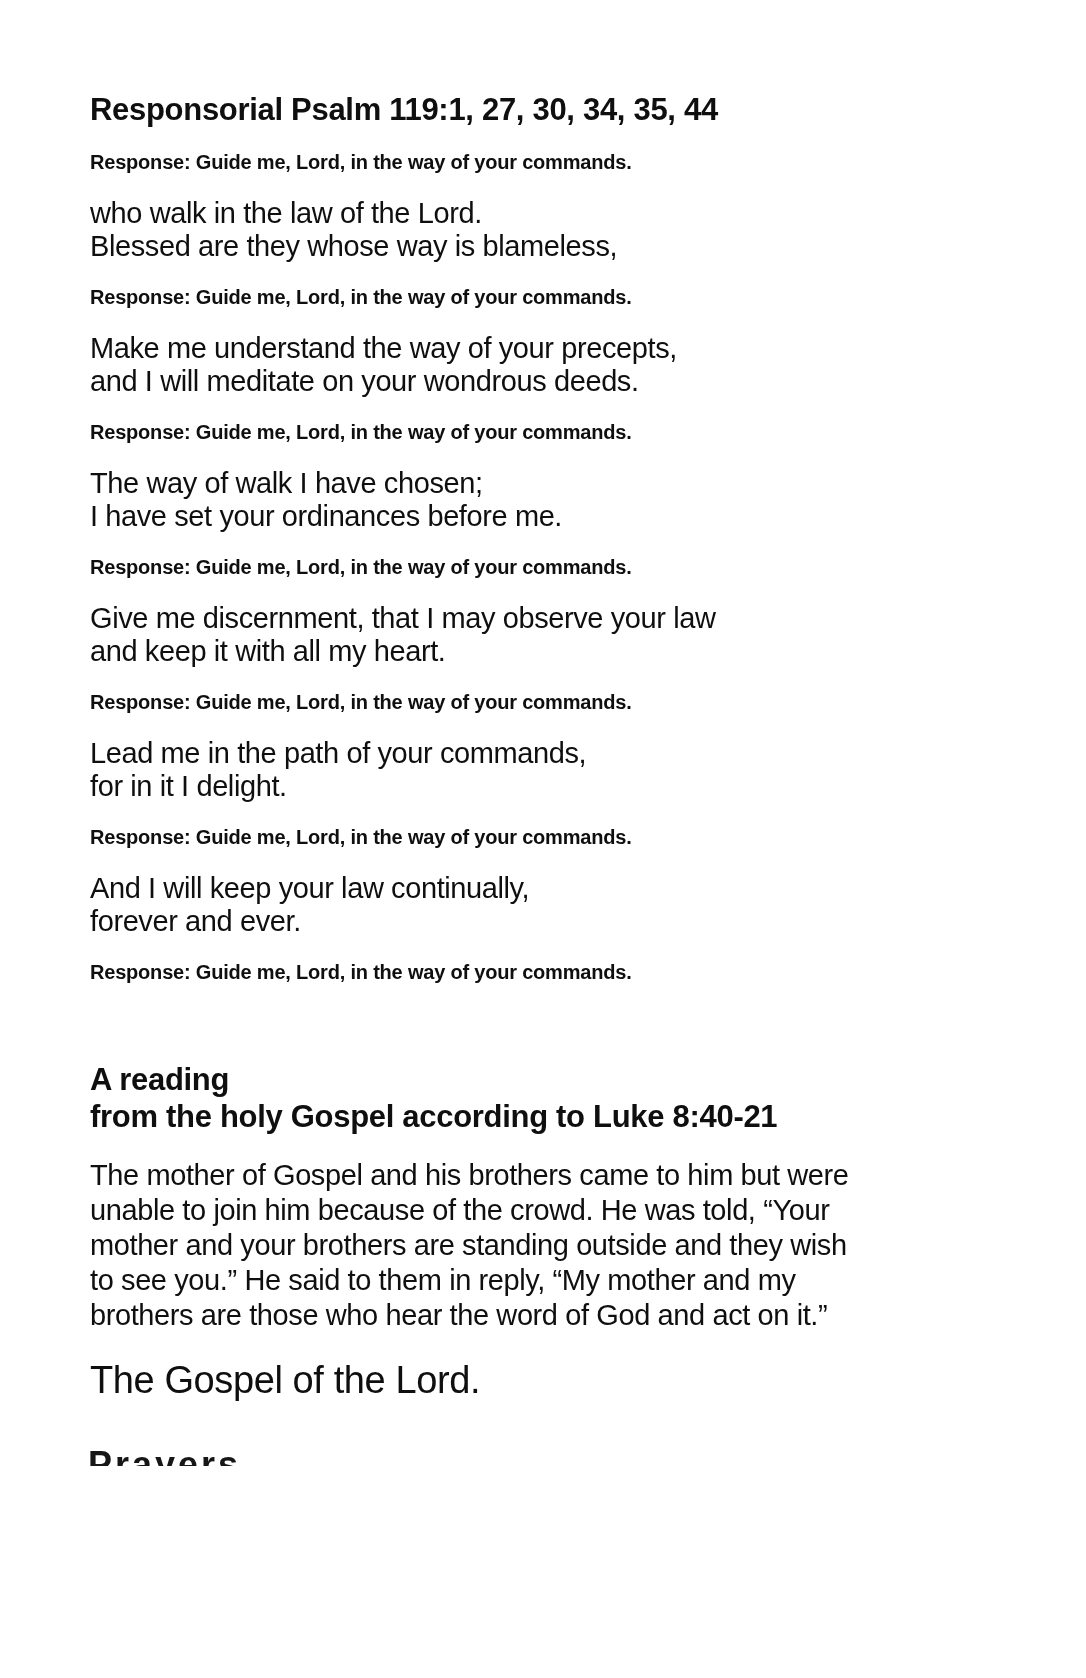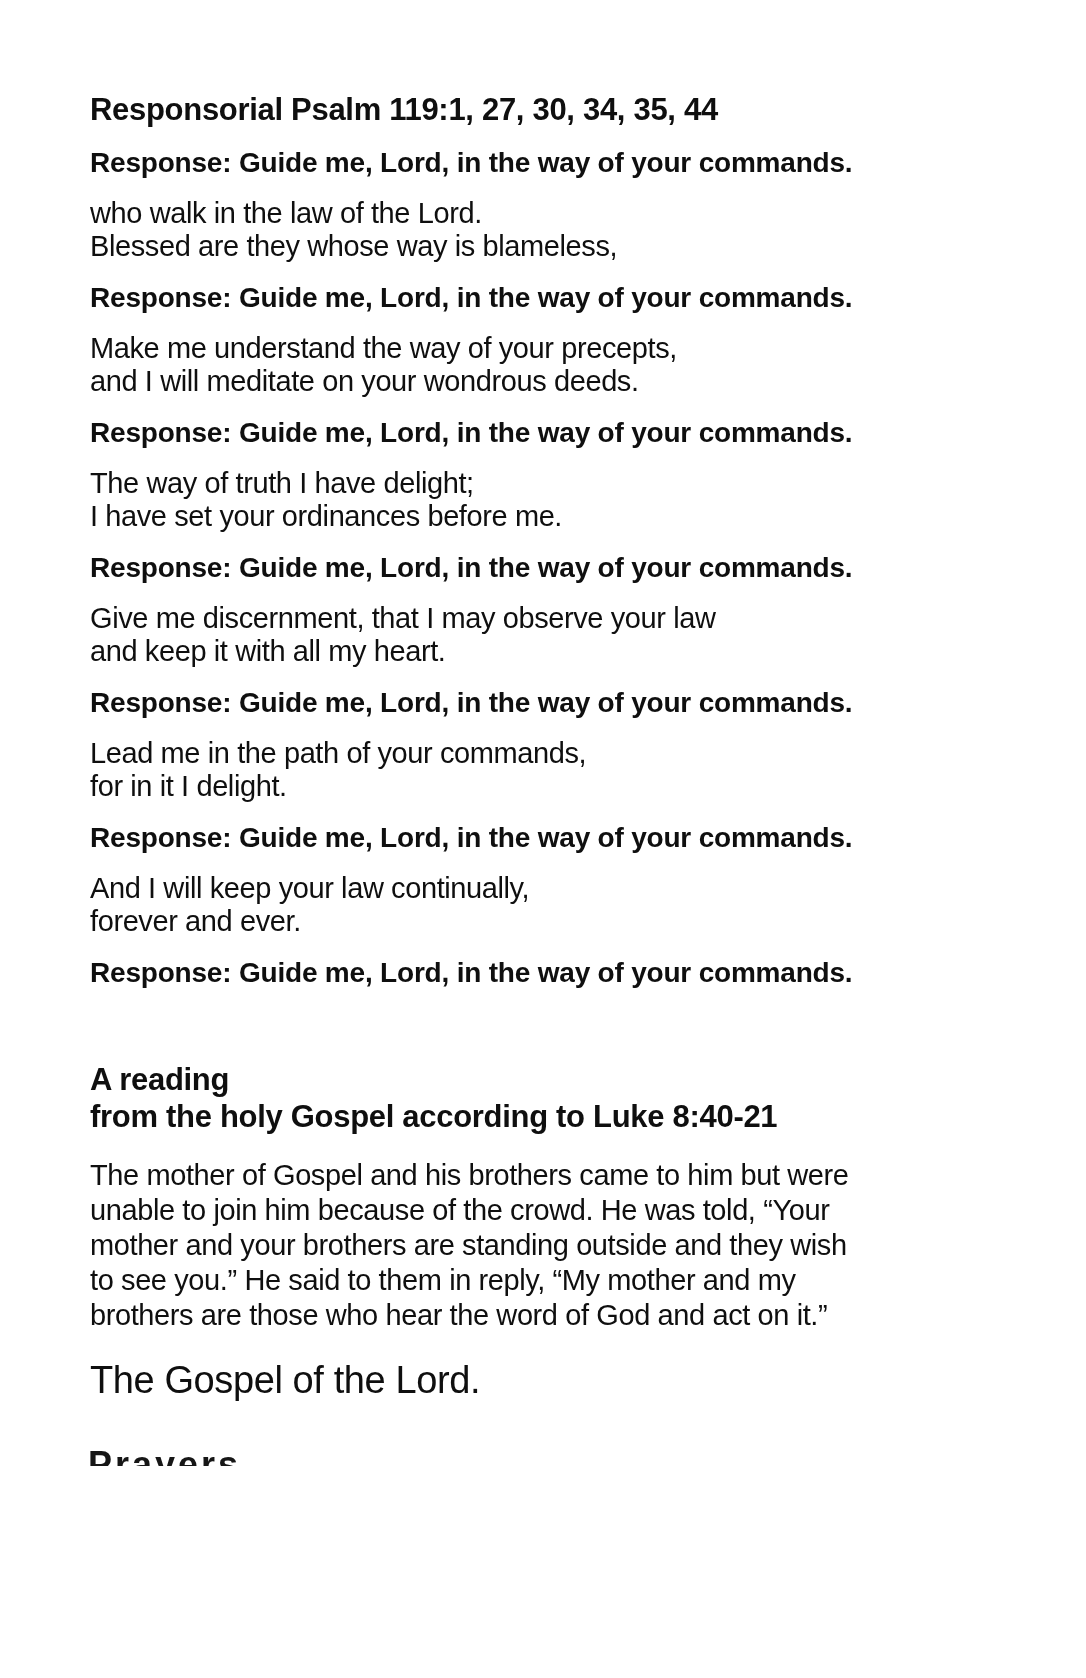--- a/index.html
+++ b/index.html
@@ -19,21 +19,21 @@
     top: 92px;
     width: 930px;
   }
   .psalm-title {
     font-size: 31px;
     font-weight: bold;
     line-height: 36px;
     letter-spacing: -0.3px;
   }
   .response {
-    font-size: 28px;
+    font-size: 20px;
     font-weight: bold;
     line-height: 33px;
     letter-spacing: -0.2px;
     margin-top: 18px;
   }
   .verse {
     font-size: 29px;
     line-height: 33px;
     letter-spacing: -0.4px;
     margin-top: 18px;
@@ -116,21 +116,21 @@
       </p>
 
       <p class="response">Response: Guide me, Lord, in the way of your commands.</p>
       <p class="verse">
         <span>Make me understand the way of your precepts,</span>
         <span>and I will meditate on your wondrous deeds.</span>
       </p>
 
       <p class="response">Response: Guide me, Lord, in the way of your commands.</p>
       <p class="verse">
-        <span>The way of truth I have delight;</span>
+        <span>The way of walk I have chosen;</span>
         <span>I have set your ordinances before me.</span>
       </p>
 
       <p class="response">Response: Guide me, Lord, in the way of your commands.</p>
       <p class="verse">
         <span>Give me discernment, that I may observe your law</span>
         <span>and keep it with all my heart.</span>
       </p>
 
       <p class="response">Response: Guide me, Lord, in the way of your commands.</p>

